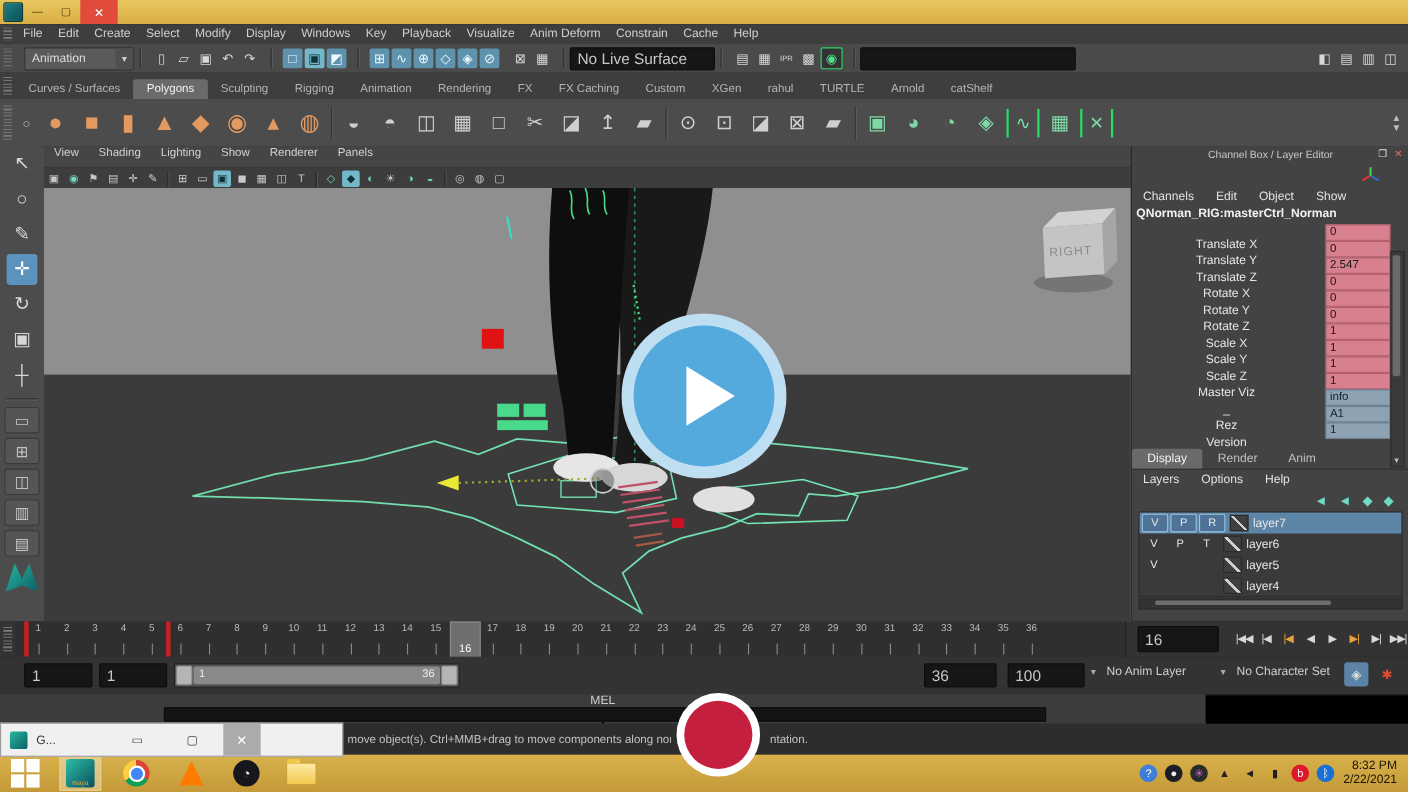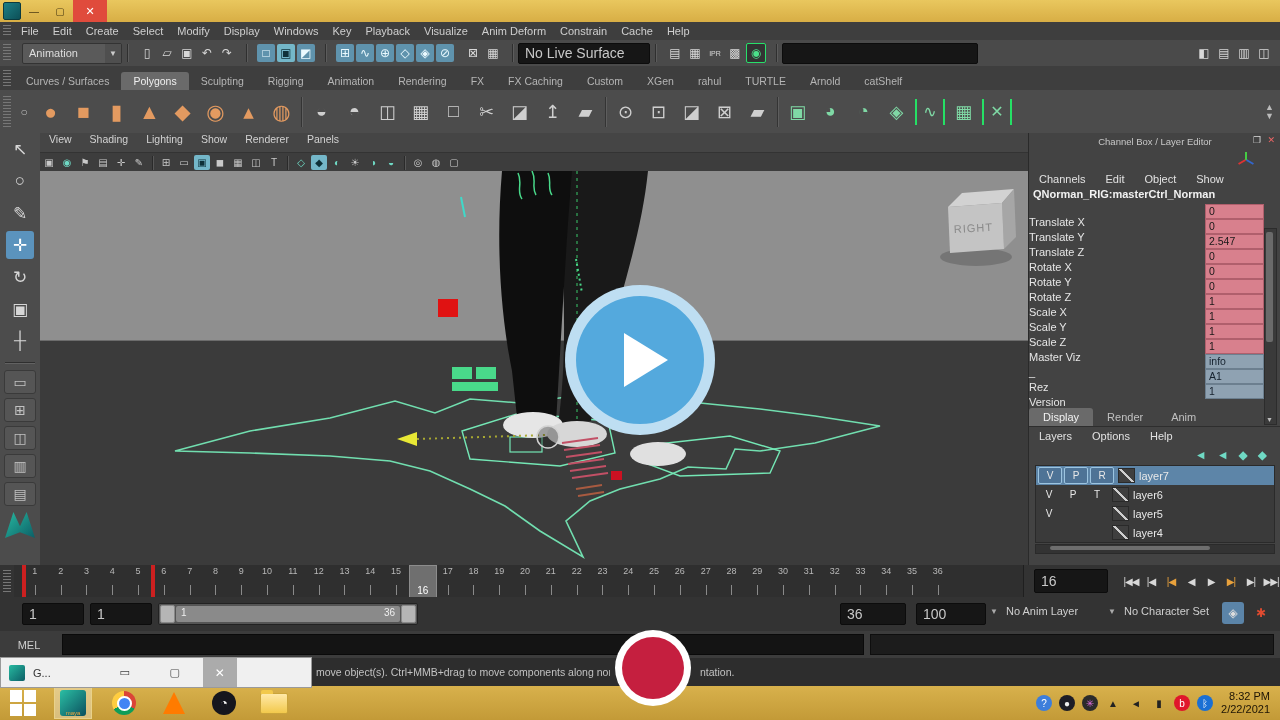--- a/index.html
+++ b/index.html
@@ -88,21 +88,21 @@
   .ch-header .hbtn{position:absolute;top:2px;font-size:9px;color:#ddd;}
   .gizmo-row{height:20px;position:relative;}
   .axis-gizmo{position:absolute;right:28px;top:2px;width:14px;height:14px;}
   .axis-gizmo i{position:absolute;width:2px;height:8px;}
   .ch-menus{height:18px;display:flex;align-items:center;}
   .ch-menu-item{padding:0 10px;font-size:11px;color:#e2e2e2;}
   .ch-object{height:16px;font-size:11px;font-weight:bold;color:#f2f2f2;
     padding-left:4px;white-space:nowrap;overflow:hidden;}
   .ch-rows{position:relative;}
   .ch-row{height:15px;display:flex;align-items:center;}
-  .ch-label{width:172px;text-align:left;padding-right:4px;font-size:11px;color:#e6e6e6;margin-top:21px;}
+  .ch-label{width:172px;text-align:center;padding-right:4px;font-size:11px;color:#e6e6e6;margin-top:21px;}
   .ch-field{width:54px;height:13px;font-size:10.5px;padding-left:3px;line-height:13px;}
   .ch-field.pink{background:#d8808d;color:#181818;border:1px solid #b05f6c;}
   .ch-field.slate{background:#8fa2b2;color:#16222e;border:1px solid #6c7f8f;}
   .ch-scroll{position:absolute;right:4px;top:0;width:11px;background:#3a3a3a;border:1px solid #2c2c2c;}
   .ch-scroll .thumb{position:absolute;left:1px;width:7px;background:#6a6a6a;border-radius:2px;}
   .ch-scroll .arr{position:absolute;left:0;width:9px;text-align:center;font-size:7px;color:#bbb;}
   
   .le-tabs{height:21px;display:flex;align-items:flex-end;border-bottom:1px solid #2e2e2e;}
   .le-tab{padding:3px 14px;font-size:11px;color:#c0c0c0;}
   .le-tab.active{background:#6a6a6a;color:#f2f2f2;border-radius:3px 3px 0 0;}
@@ -145,22 +145,22 @@
     color:#eee;font-size:10px;}
   .rs-bar .s{position:absolute;left:5px;top:1px;}
   .rs-bar .e{position:absolute;right:5px;top:1px;}
   .dd-caret{position:absolute;top:10px;font-size:8px;color:#aaa;}
   .rs-label{position:absolute;top:8px;font-size:11px;color:#cfcfcf;}
   .rs-iconbtn{position:absolute;top:5px;width:22px;height:22px;display:flex;align-items:center;
     justify-content:center;font-size:12px;color:#ddd;border-radius:3px;}
   .rs-iconbtn.bluebg{background:#5b84a8;}
   .rs-iconbtn.red{color:#e04b30;}
   
-  .melline{left:0;top:631px;width:1280px;height:27px;background:#3c3c3c;display:flex;
-    align-items:center;border-bottom:1px solid #2a2a2a;}
+  .melline{left:0;top:631px;width:1096px;height:27px;background:#3c3c3c;display:flex;
+    align-items:center;border-bottom:1px solid #2a2a2a;flex-direction:column;}
   .mel-label{width:58px;text-align:center;font-size:11px;color:#cfcfcf;}
   .mel-input{width:800px;height:19px;background:#141414;border:1px solid #0a0a0a;margin-left:4px;}
   .mel-output{flex:1;height:19px;background:#1c1c1c;border:1px solid #0e0e0e;margin:0 6px;}
   .helpline{left:0;top:658px;width:1280px;height:28px;background:#2d2d2d;color:#c2c2c2;
     font-size:10.5px;line-height:28px;}
   .help-left{position:absolute;left:316px;top:0;width:294px;overflow:hidden;white-space:nowrap;}
   .help-right{position:absolute;left:700px;top:0;white-space:nowrap;}
   
   .miniwin{left:0;top:657px;width:310px;height:29px;background:#f0f0f0;border:1px solid #9a9a9a;
     display:flex;align-items:center;z-index:40;}

